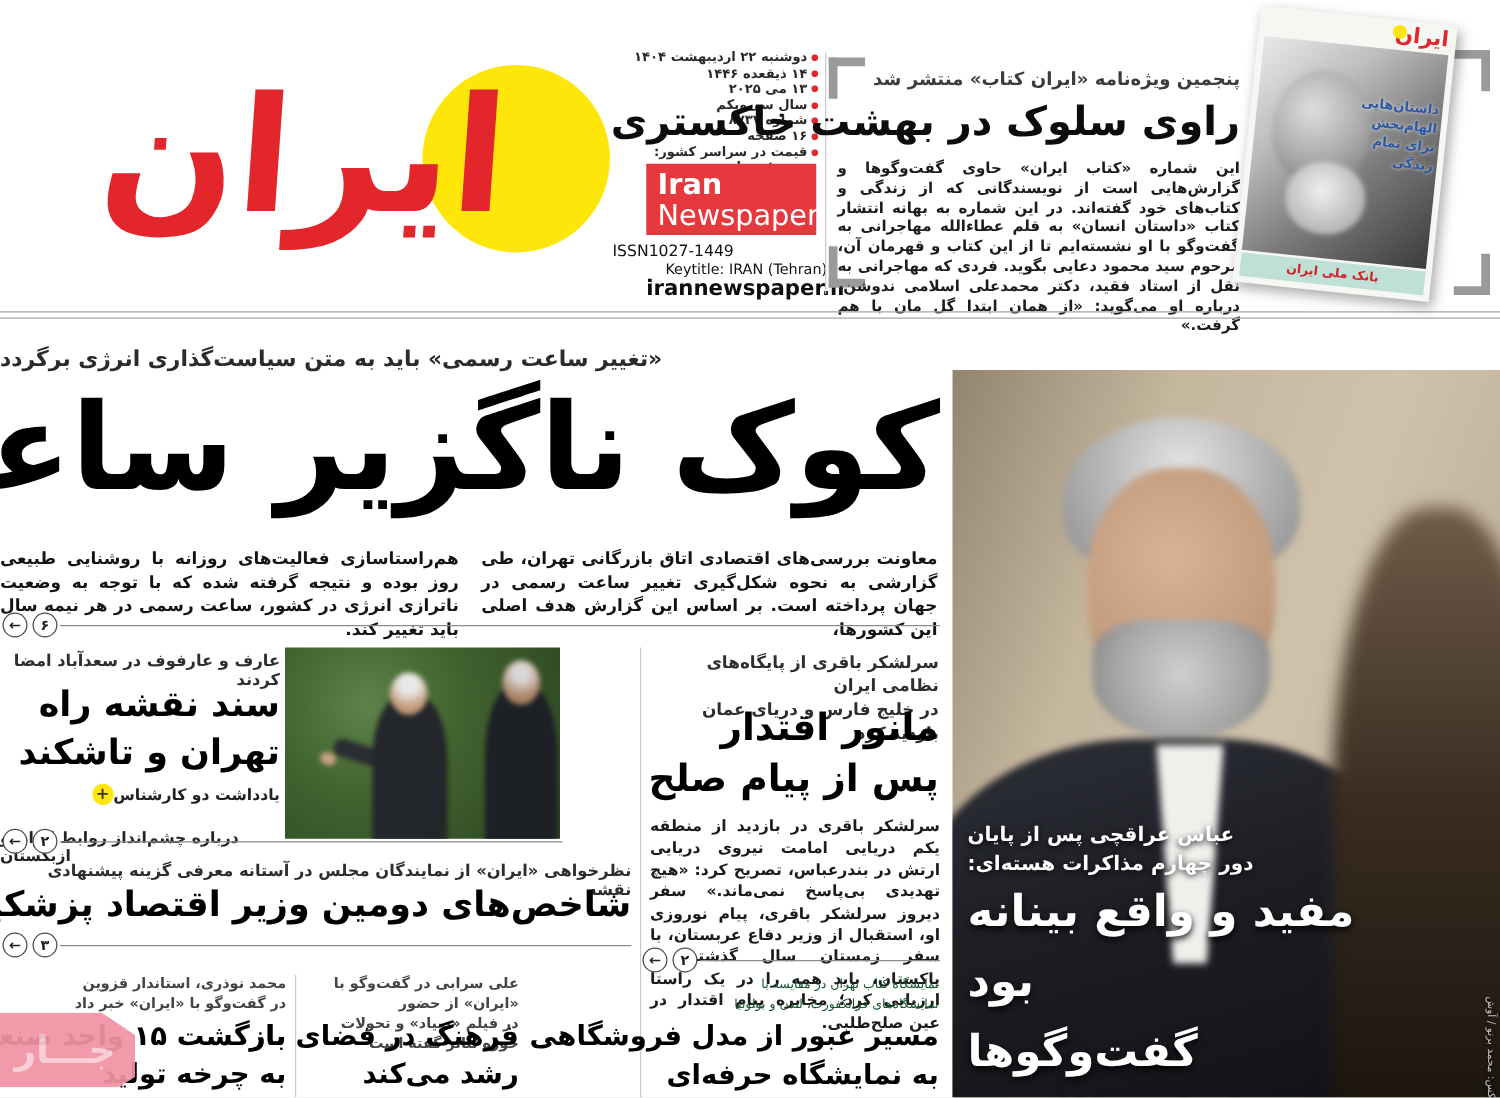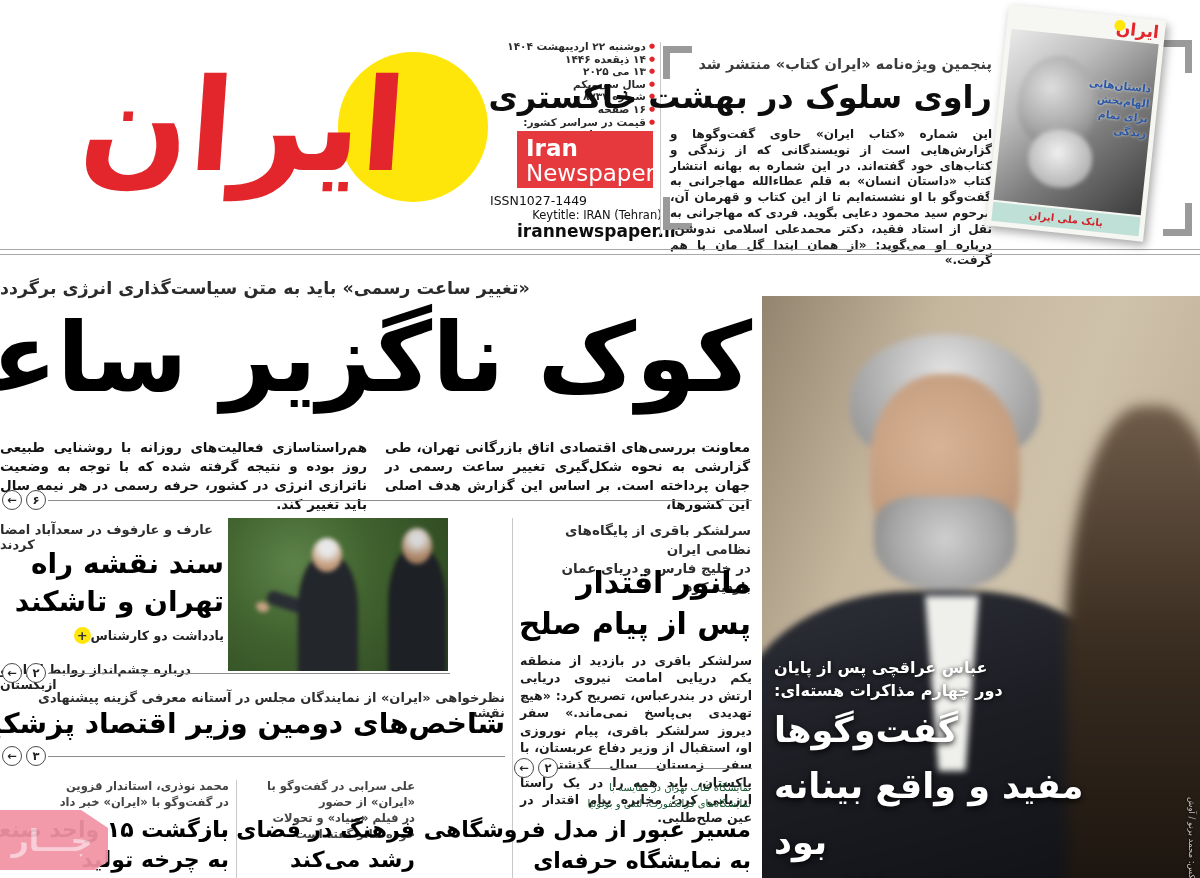--- a/index.html
+++ b/index.html
@@ -75,21 +75,21 @@
   .pgsep .line{flex:1;border-top:1px solid #8c8c8c;}
   .pgsep .c{width:20px;height:20px;border:1.5px solid #4a4a4a;border-radius:50%;display:flex;
             align-items:center;justify-content:center;font-size:11.5px;color:#222;background:#fff;
             margin:0 2px;flex:0 0 auto;box-sizing:border-box;font-weight:700;}
   .sep6{left:0;top:489px;width:752px;}
   .sep2a{left:0;top:662px;width:450px;}
   .sep3{left:0;top:745px;width:505px;}
   .sep2b{left:512px;top:757px;width:240px;}
 
   
-  .tk-kicker{left:0;top:522px;width:224px;text-align:left;font-size:13px;font-weight:700;color:#2e2e2e;}
+  .tk-kicker{left:0;top:522px;width:224px;text-align:right;font-size:13px;font-weight:700;color:#2e2e2e;}
   .tk-headline{left:0;top:545px;width:224px;text-align:right;font-size:28px;font-weight:900;color:#000;line-height:38px;white-space:nowrap;}
   .tk-note{left:0;top:627px;width:224px;}
   .tk-note-l1{display:flex;justify-content:flex-start;align-items:center;font-size:12.5px;font-weight:700;color:#222;}
   .plus-ic{width:17px;height:17px;border-radius:50%;background:#ffe60a;color:#333;display:inline-flex;
            align-items:center;justify-content:center;font-size:13px;font-weight:900;margin-left:5px;flex:0 0 auto;}
   .tk-note-l2{font-size:12.5px;font-weight:700;color:#222;text-align:left;margin-top:18px;}
   .photo-small{left:228px;top:518px;width:220px;height:153px;overflow:hidden;
                background:radial-gradient(circle at 30% 30%,#5d8249 0%,#41632f 40%,#2c4520 100%);}
   .ps-blur{position:absolute;inset:0;filter:blur(2px);}
   .ps-fig1{position:absolute;left:70px;top:38px;width:60px;height:130px;background:#23262b;border-radius:40% 40% 0 0;}
@@ -224,21 +224,21 @@
     <div class="cover-banner">
       <span>بانک ملی ایران</span>
     </div>
   </div>
 
   <div class="abs rule-main"></div>
 
   <div class="abs lead-kicker"><span class="inner">«تغییر ساعت رسمی» باید به متن سیاست‌گذاری انرژی برگردد</span></div>
   <div class="abs lead-headline">کوک ناگزیر ساعت‌ها</div>
   <div class="abs lead-col lead-col-r">معاونت بررسی‌های اقتصادی اتاق بازرگانی تهران، طی گزارشی به نحوه شکل‌گیری تغییر ساعت رسمی در جهان پرداخته است. بر اساس این گزارش هدف اصلی این کشورها،</div>
-  <div class="abs lead-col lead-col-l">هم‌راستاسازی فعالیت‌های روزانه با روشنایی طبیعی روز بوده و نتیجه گرفته شده که با توجه به وضعیت ناترازی انرژی در کشور، حرفه رسمی در هر نیمه سال باید تغییر کند.</div>
+  <div class="abs lead-col lead-col-l">هم‌راستاسازی فعالیت‌های روزانه با روشنایی طبیعی روز بوده و نتیجه گرفته شده که با توجه به وضعیت ناترازی انرژی در کشور، ساعت رسمی در هر نیمه سال باید تغییر کند.</div>
   <div class="abs pgsep sep6">
     <span class="c">←</span>
     <span class="c">۶</span>
     <span class="line"></span>
   </div>
 
   <div class="abs tk-kicker">عارف و عارفوف در سعدآباد امضا کردند</div>
   <div class="abs tk-headline">
     <div>سند نقشه راه</div>
     <div>تهران و تاشکند</div>
@@ -325,22 +325,22 @@
       <div class="pm-suit"></div>
       <div class="pm-shirt"></div>
       <div class="pm-man2"></div>
     </div>
     <div class="pm-overlay">
       <div class="pm-k">
         <div>عباس عراقچی پس از پایان</div>
         <div>دور چهارم مذاکرات هسته‌ای:</div>
       </div>
       <div class="pm-h">
+        <div>مفید و واقع بینانه بود</div>
         <div>گفت‌وگوها</div>
-        <div>مفید و واقع بینانه بود</div>
       </div>
       <div class="pm-s">وزیر خارجه امروز به امارات می‌رود</div>
     </div>
     <div class="pm-credit">عکس: محمد برنو / آوش</div>
   </div>
 
   <div class="abs wm">
     <span>جـــار</span>
   </div>
 

